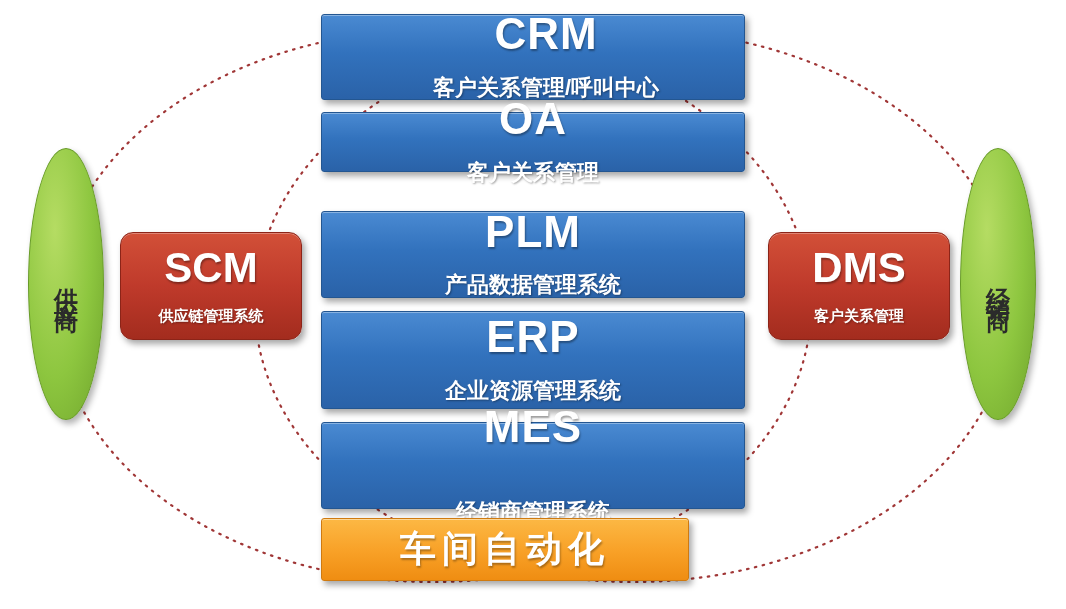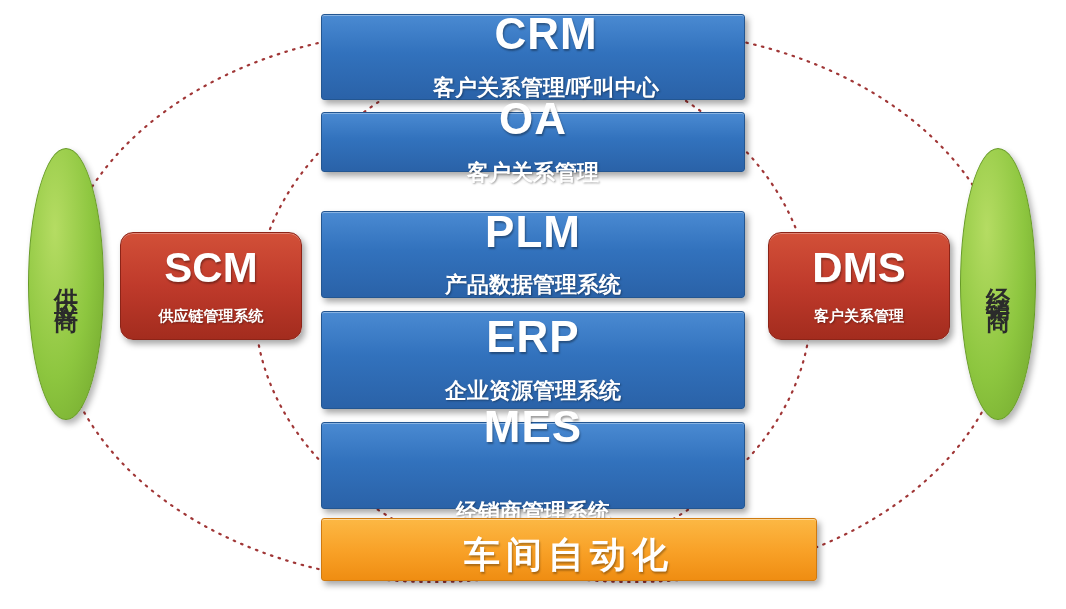--- a/index.html
+++ b/index.html
@@ -51,29 +51,29 @@
     font-size: 22px;
     font-weight: bold;
     margin-top: 15px;
     text-shadow: 1px 1px 2px rgba(0,0,0,0.35);
   }
   
   .bottombar {
     position: absolute;
     left: 321px;
     top: 518px;
-    width: 496px;
+    width: 368px;
     height: 63px;
     border-radius: 3px;
     background: linear-gradient(180deg, #fcb844 0%, #f8a026 55%, #ef8d12 100%);
     border: 1px solid #cf7a10;
     box-shadow: 3px 4px 6px rgba(0,0,0,0.35), inset 0 1px 0 rgba(255,255,255,0.45);
     color: #ffffff;
     display: flex;
-    align-items: flex-end;
+    align-items: center;
     justify-content: center;
     box-sizing: border-box;
   }
   .bottombar .label {
     font-size: 36px;
     font-weight: bold;
     letter-spacing: 6px;
     text-shadow: 1px 2px 2px rgba(0,0,0,0.3);
   }
   

